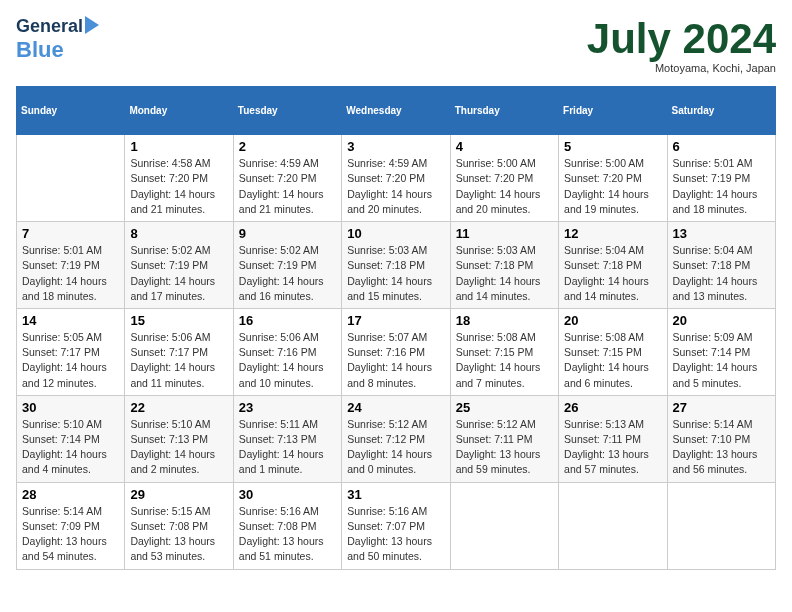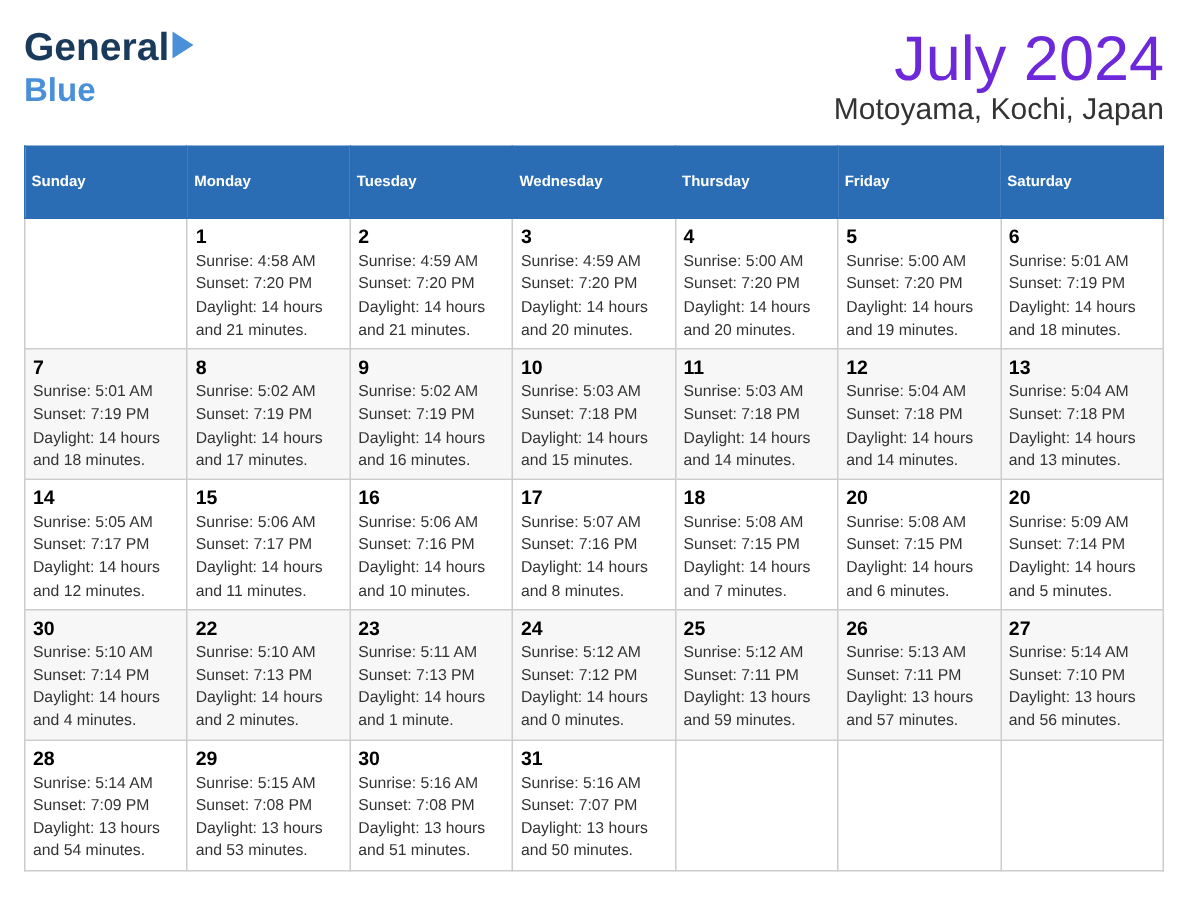--- a/index.html
+++ b/index.html
@@ -35,34 +35,34 @@
       display: flex;
       align-items: center;
     }
     .logo-blue {
       color: #4a90d9;
       font-size: 22px;
       font-weight: bold;
     }
     .logo-general {
       color: #1a3a5c;
-      font-size: 26px;
+      font-size: 18px;
       font-weight: bold;
     }
     .title-area {
       text-align: right;
     }
     .month-title {
       font-size: 42px;
-      font-weight: normal;
-      color: #6d28d9;
+      font-weight: bold;
+      color: #14532d;
       line-height: 1.1;
     }
     .location {
-      font-size: 20px;
+      font-size: 11px;
       color: #333;
     }
     table {
       width: 100%;
       border-collapse: collapse;
       font-size: 11px;
     }
     thead tr th {
       background-color: #2a6db5;
       color: #fff;

